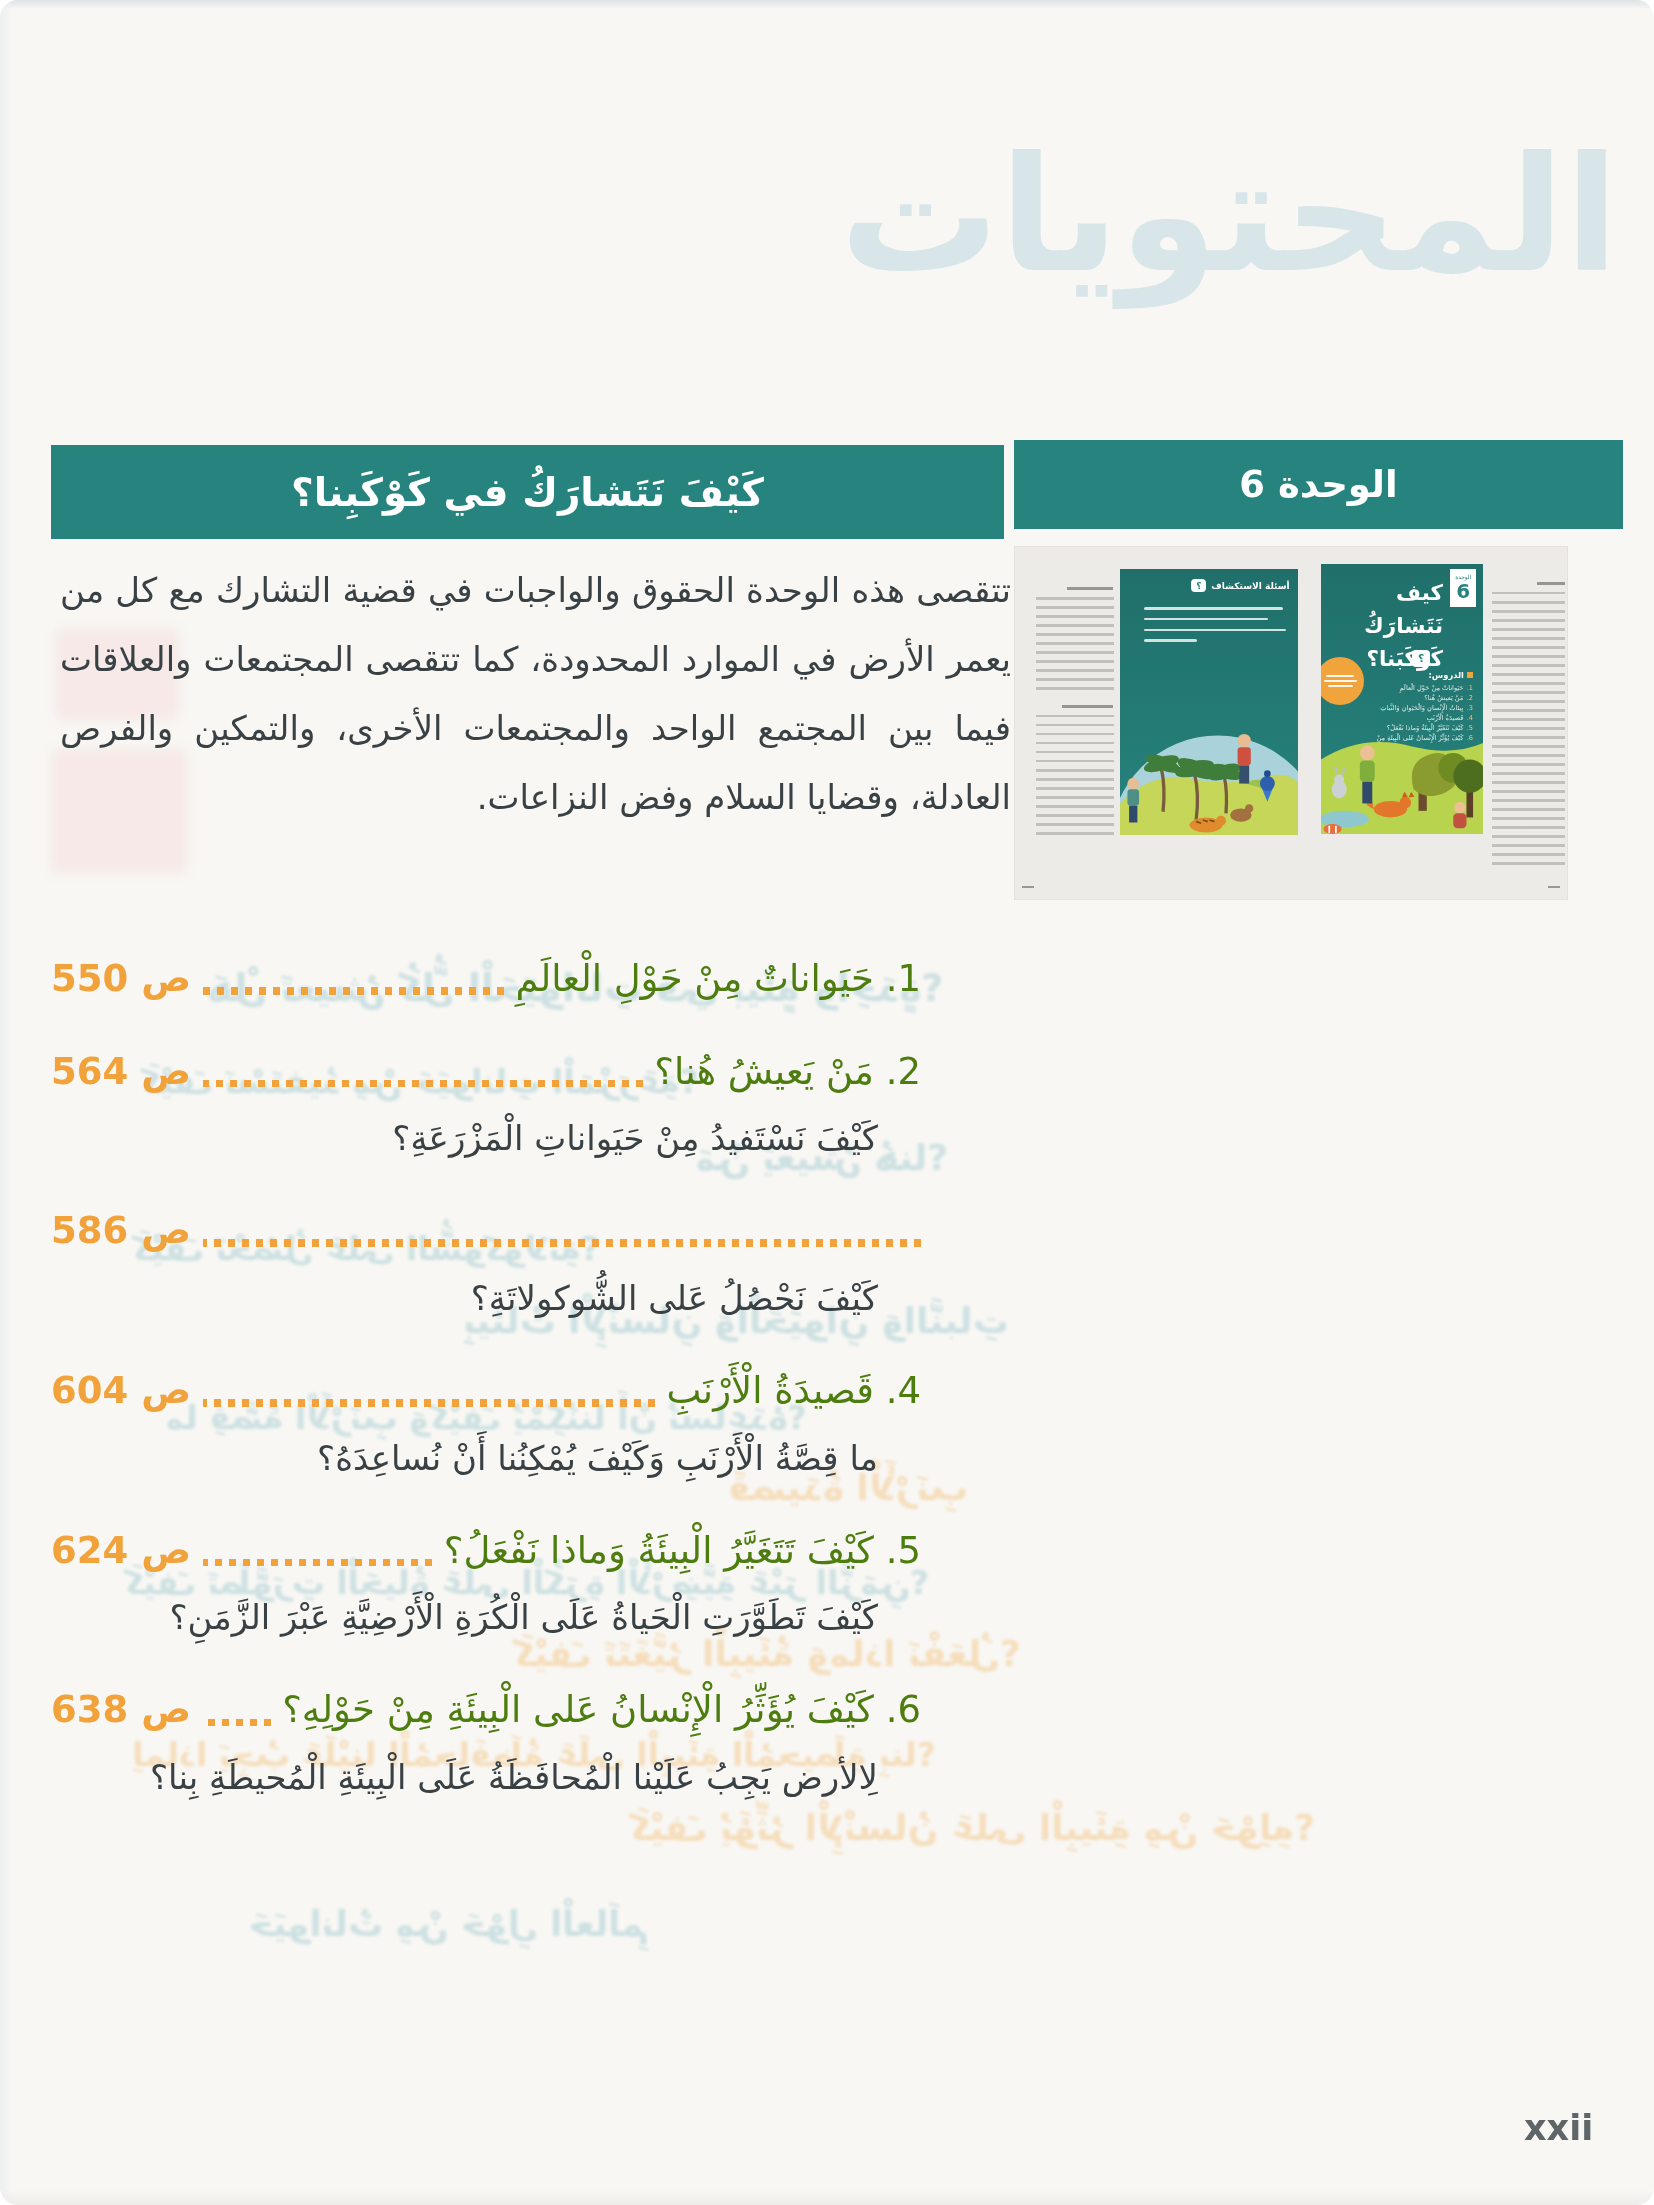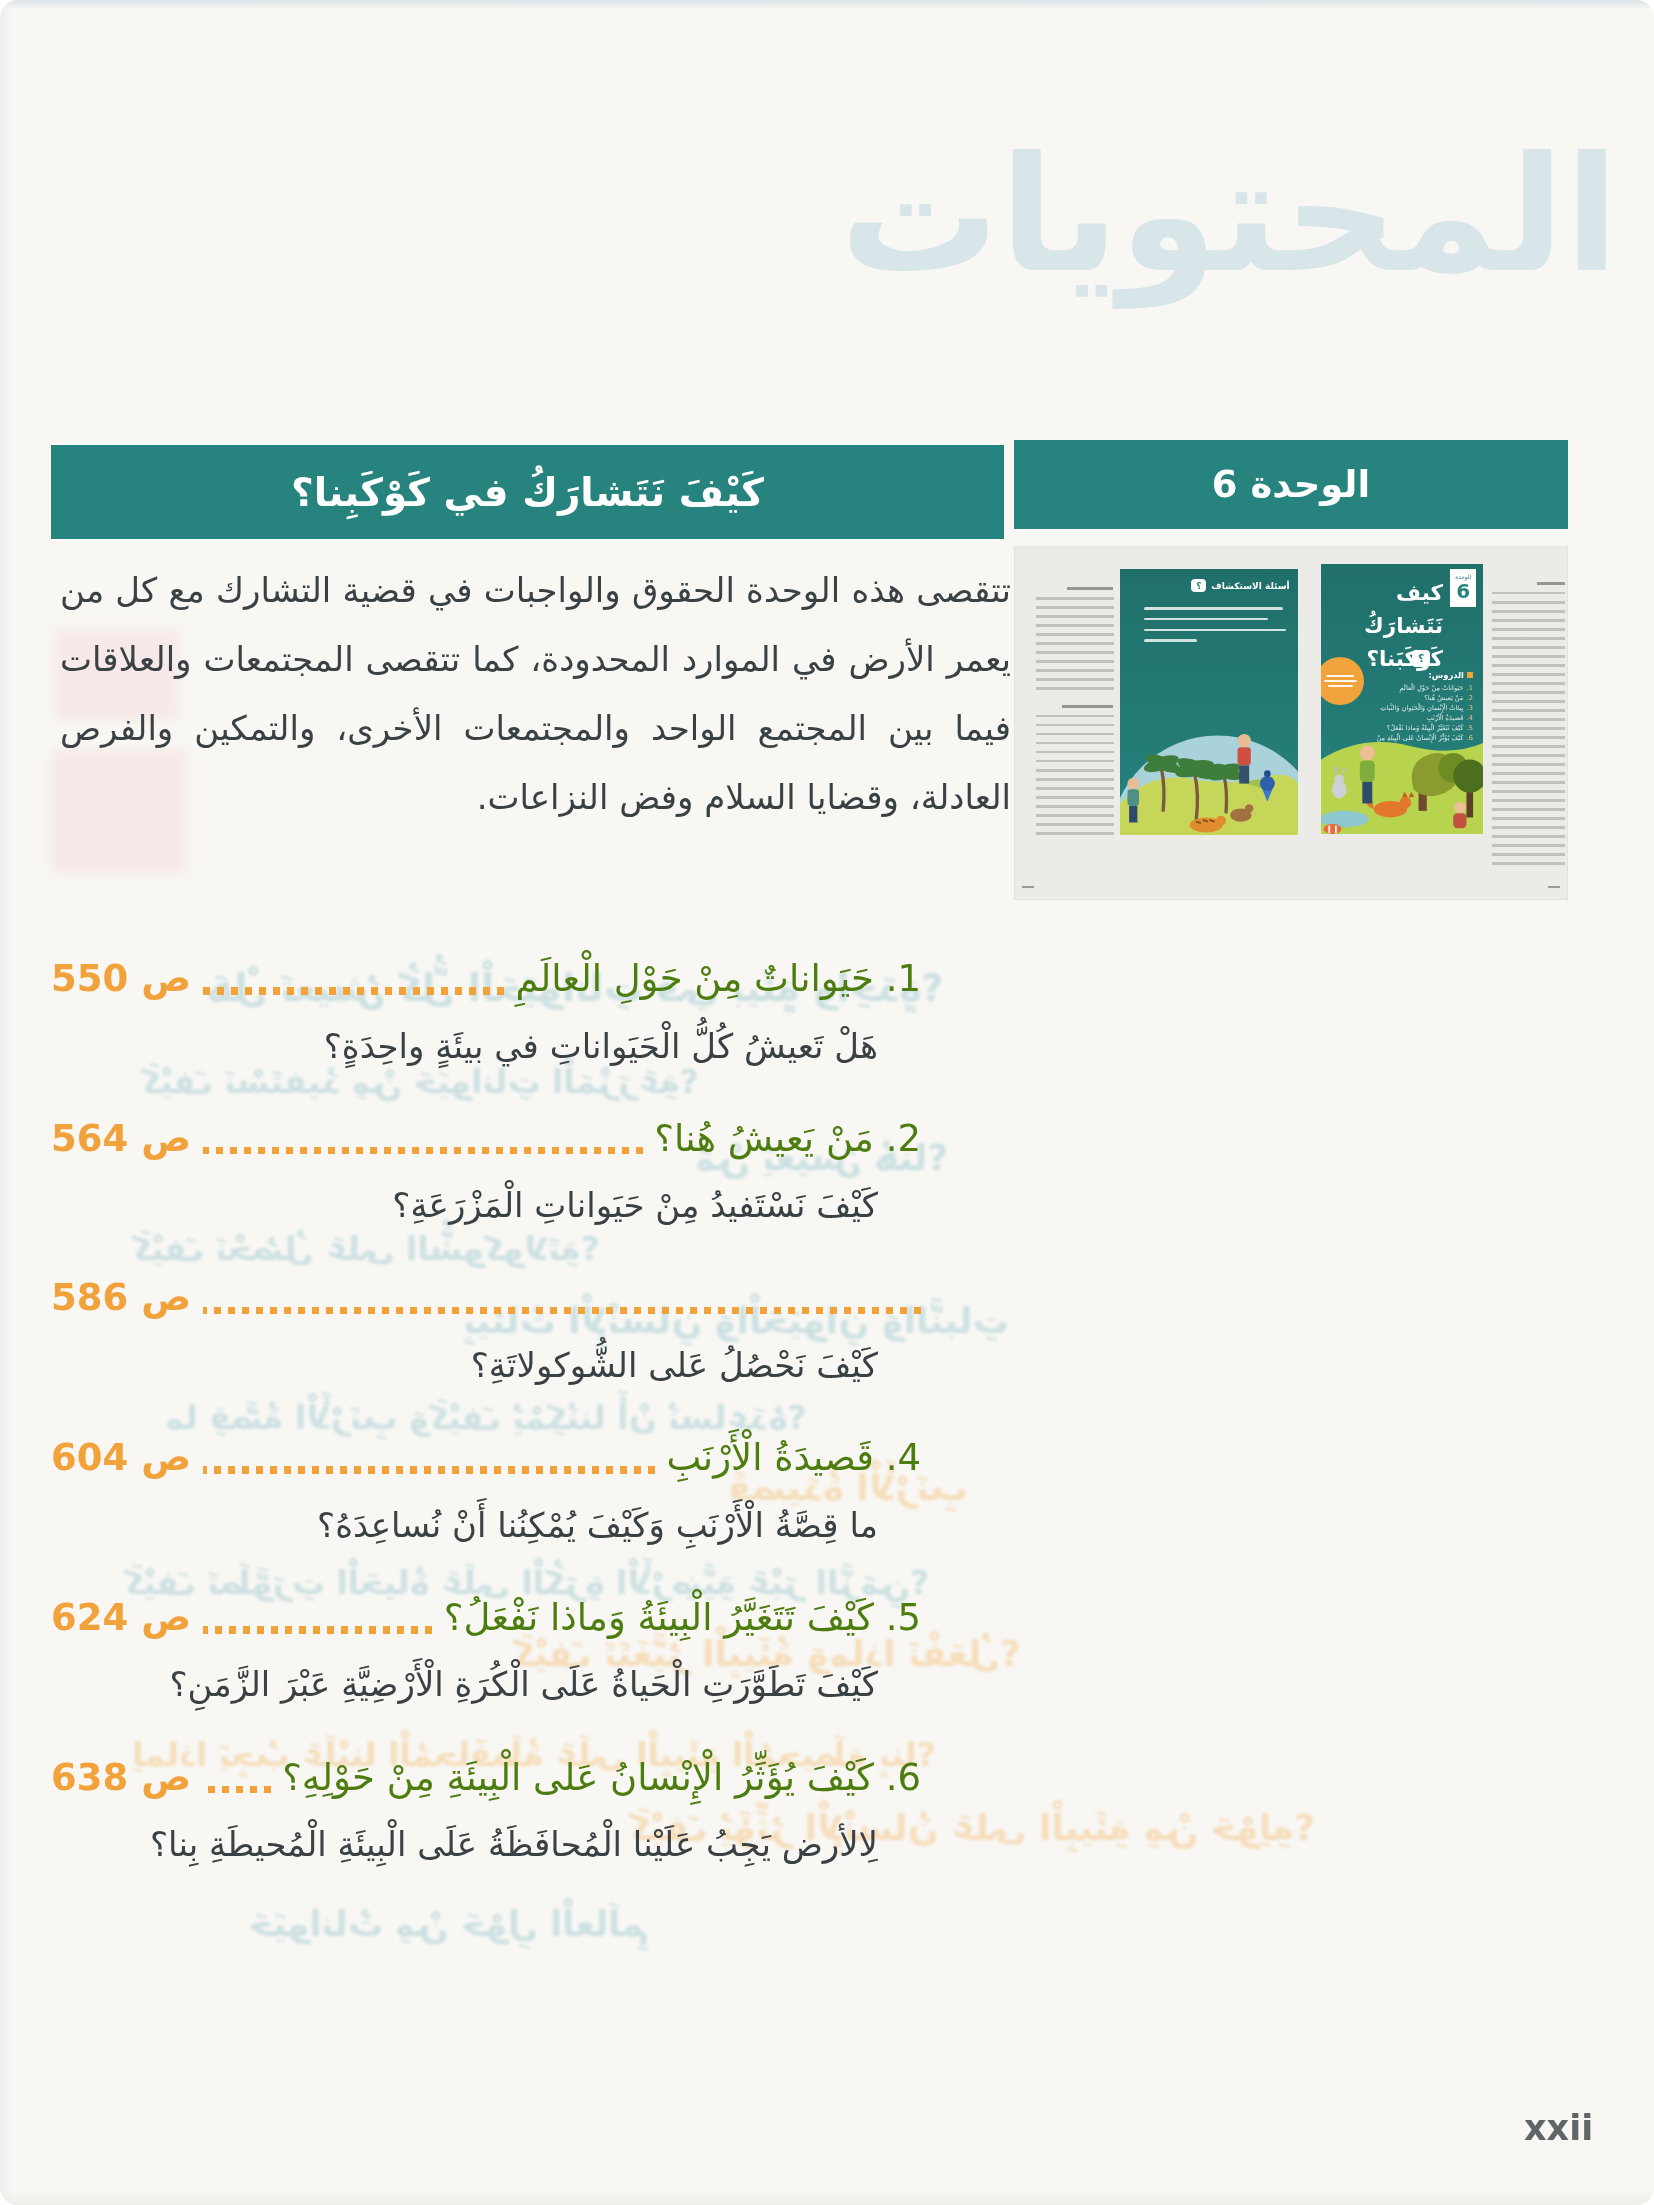--- a/index.html
+++ b/index.html
@@ -18,21 +18,21 @@
   .watermark{
     position:absolute;top:122px;right:35px;
     font-size:159px;font-weight:bold;color:#8fc0d2;opacity:.30;
     letter-spacing:-2.5px;white-space:nowrap;filter:blur(0.5px);
   }
 
   
   .bar{position:absolute;background:#27837e;color:#fff;font-weight:bold;
     display:flex;align-items:center;justify-content:center;}
   .bar-question{left:51px;top:445px;width:953px;height:94px;font-size:39px;}
-  .bar-unit{left:1014px;top:440px;width:554px;height:89px;font-size:37px;}
+  .bar-unit{left:1014px;top:440px;width:609px;height:89px;font-size:37px;}
 
   
   .intro{
     position:absolute;left:60px;top:556px;width:951px;
     direction:rtl;text-align:justify;text-align-last:right;
     font-size:34px;line-height:69px;color:#3a4144;
   }
 
   
   .pinkghost{position:absolute;background:rgba(233,118,118,.10);filter:blur(5.8px);border-radius:5px;}
@@ -283,21 +283,20 @@
   <div class="ghost cyan" style="left:248px;top:1904px;font-size:35px;">حَيَواناتٌ مِنْ حَوْلِ الْعالَمِ</div>
 
   <div class="toc">
 
     <div class="entry">
       <div class="entry-row">
         <span class="entry-head"><span>1.</span> <span>حَيَواناتٌ مِنْ حَوْلِ الْعالَمِ</span></span>
         <span class="leader"></span>
         <span class="entry-page"><span>ص</span> <span>550</span></span>
       </div>
-      <div class="entry-sub">هَلْ تَعيشُ كُلُّ الْحَيَواناتِ في بيئَةٍ واحِدَةٍ؟</div>
     </div>
 
     <div class="entry">
       <div class="entry-row">
         <span class="entry-head"><span>2.</span> <span>مَنْ يَعيشُ هُنا؟</span></span>
         <span class="leader"></span>
         <span class="entry-page"><span>ص</span> <span>564</span></span>
       </div>
       <div class="entry-sub">كَيْفَ نَسْتَفيدُ مِنْ حَيَواناتِ الْمَزْرَعَةِ؟</div>
     </div>

